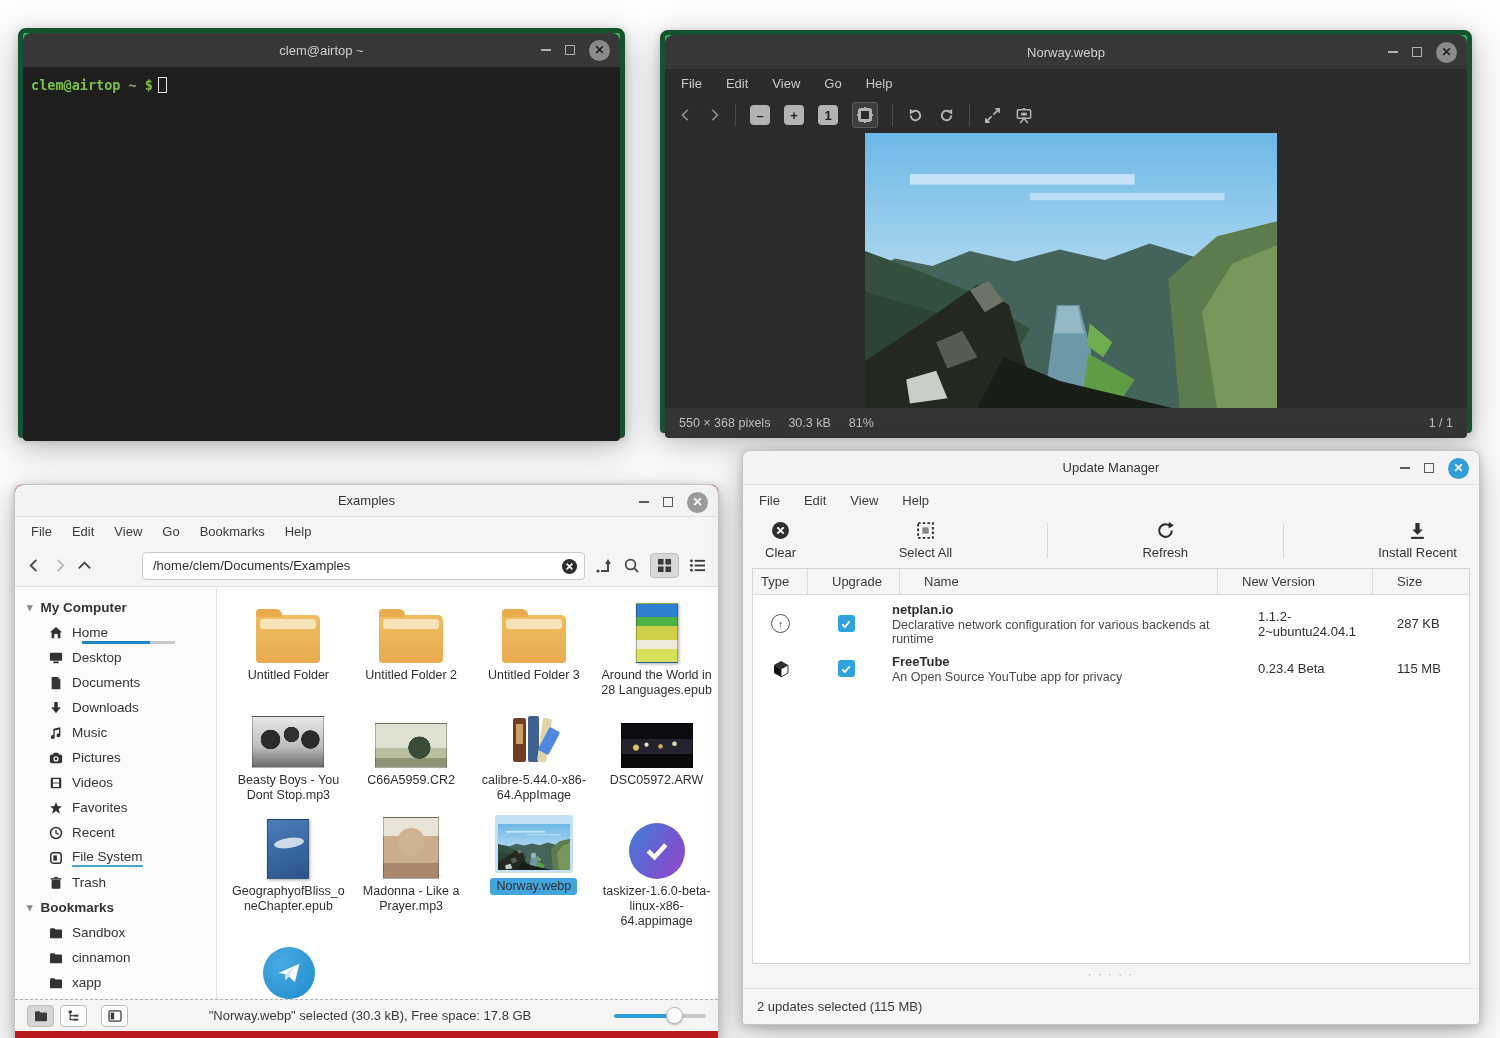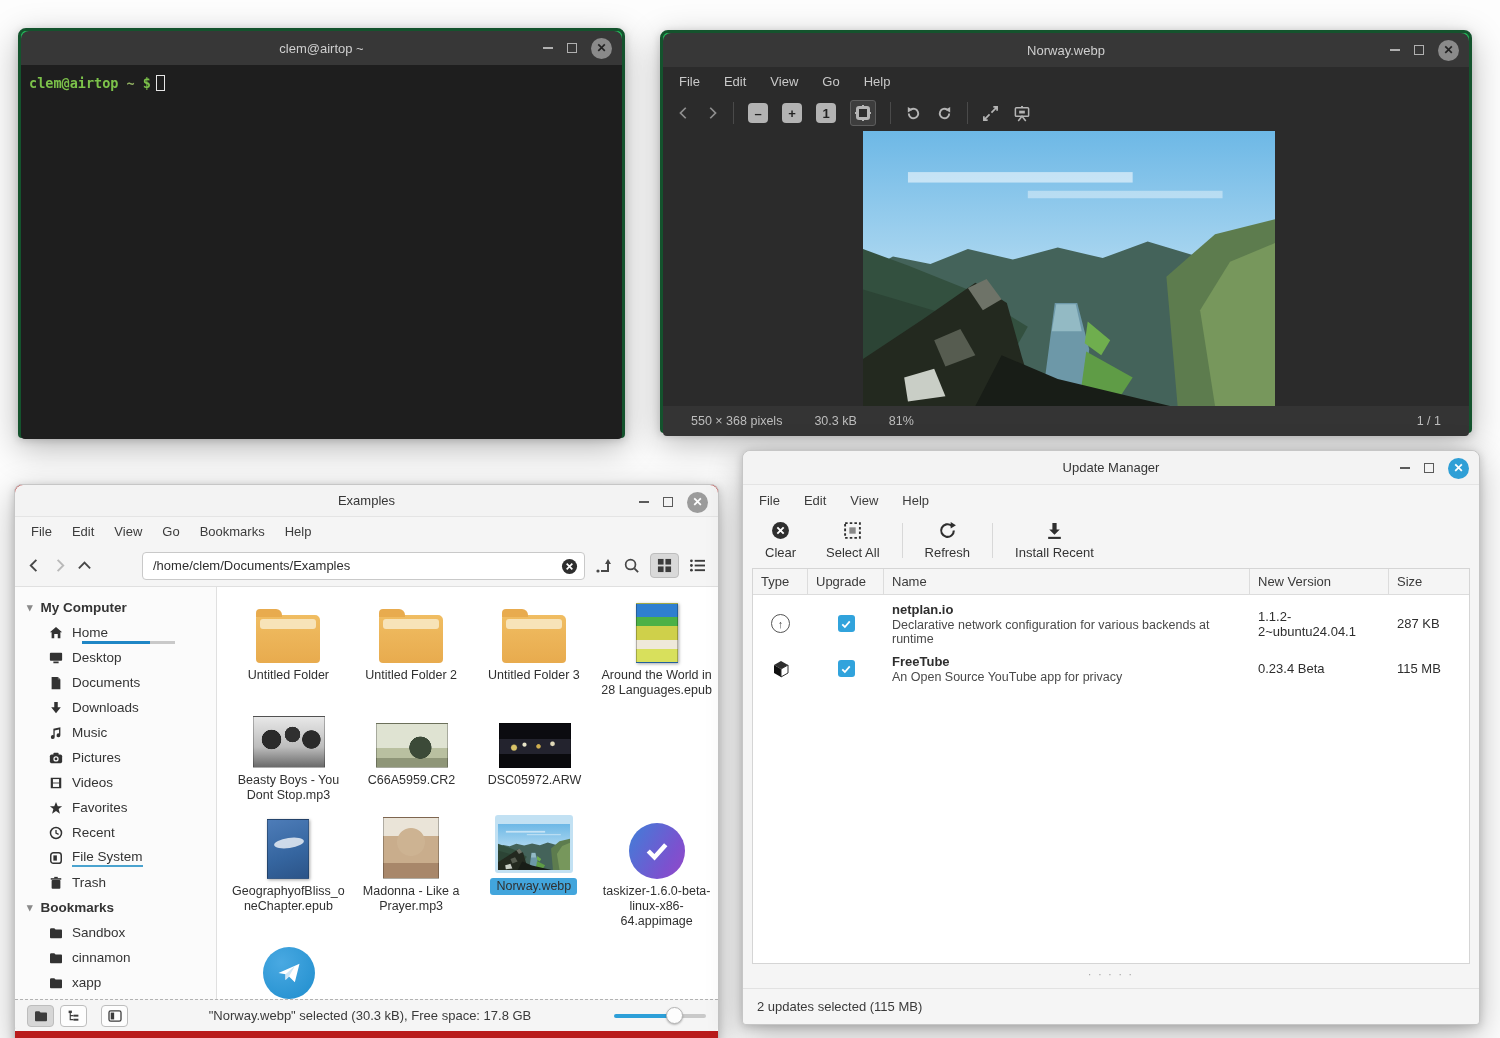--- a/index.html
+++ b/index.html
@@ -12,21 +12,21 @@
     justify-content:center; border-radius:8px 8px 0 0; font-size:13px; }
   .wbtns { position:absolute; right:10px; top:0; height:34px; display:flex;
     align-items:center; gap:14px; }
   .glyph-min { width:10px; height:2px; }
   .glyph-max { width:10px; height:10px; border:1.5px solid; }
   .close-circ { width:21px; height:21px; border-radius:50%; display:flex;
     align-items:center; justify-content:center; font-size:12px; font-weight:bold; }
   .menubar { display:flex; align-items:center; gap:24px; padding:0 16px; font-size:13px; }
   .mitem { cursor:default; }
   
-  .dark { background:#22c55e; border:3px solid #14532d; }
+  .dark { background:#22c55e; border:5px solid #14532d; }
   .dark .titlebar { background:#373737; color:#cfcfcf; }
   .dark .glyph-min { background:#b0b0b0; }
   .dark .glyph-max { border-color:#b0b0b0; }
   .dark .close-circ { background:#8a8a8a; color:#222; }
   .dark .menubar { background:#2b2b2b; color:#c9c9c9; }
   
   .light { background:#f5f5f5; border:1px solid #c6c6c6; }
   .light .titlebar { background:#f3f3f3; color:#363636; border-bottom:1px solid #e4e4e4;}
   .light .glyph-min { background:#5a5a5a; }
   .light .glyph-max { border-color:#5a5a5a; }
@@ -43,21 +43,21 @@
   
   #viewer { left:660px; top:30px; width:812px; height:403px; }
   #viewer .toolbar { height:36px; background:#2b2b2b; display:flex; align-items:center;
     padding:0 14px; gap:14px; color:#b5b5b5; }
   .vsep { width:1px; height:22px; background:#4a4a4a; }
   .zbox { width:20px; height:20px; border-radius:4px; background:#b3b3b3; color:#222;
     display:flex; align-items:center; justify-content:center; font-size:13px; font-weight:bold;}
   .fit-btn { padding:3px; border:1px solid #5d5d5d; background:#3d3d3d; border-radius:3px; }
   #viewer .canvas { position:relative; height:275px; background:#2b2b2b; overflow:hidden;}
   #viewer .statusbar { height:30px; background:#343434; color:#bdbdbd; font-size:12.5px;
-    display:flex; align-items:center; padding:0 28px; gap:32px; border-radius:0 0 4px 4px;}
+    display:flex; align-items:center; padding:0 14px; gap:18px; border-radius:0 0 4px 4px;}
   #viewer .statusbar .right { margin-left:auto; }
   
   #files { left:14px; top:484px; width:705px; height:558px; background:#b91c1c; }
   #files .titlebar { height:32px; }
   #files .menubar { height:28px; background:#f5f5f5; gap:20px; }
   #files .toolbar { height:42px; display:flex; align-items:center; padding:0 12px;
     gap:10px; background:#f5f5f5; border-bottom:1px solid #e0e0e0; }
   .navarr { color:#4c4c4c; }
   .pathentry { flex:1; height:28px; background:#fff; border:1px solid #c9c9c9;
     border-radius:4px; font-size:13px; color:#2e2e2e; padding:0 44px 0 10px;margin-left:40px; }
@@ -126,28 +126,28 @@
     background:#fdfdfd; display:flex; align-items:center; justify-content:center; margin-right:6px;}
   .sb-btn.active { background:#d6d6d6; }
   .sb-text { flex:1; text-align:center; }
   .slider { position:relative; width:92px; height:4px; border-radius:2px; margin-left:8px;
     background:linear-gradient(to right,#2d9fd8 0 58%, #c9c9c9 58%); }
   .slider .knob { position:absolute; left:52px; top:-7px; width:17px; height:17px;
     border-radius:50%; background:#fdfdfd; border:1px solid #b5b5b5; box-shadow:0 1px 2px rgba(0,0,0,.25); }
   
   #updates { left:742px; top:450px; width:738px; height:575px; }
   #updates .menubar { height:30px; }
-  #updates .toolbar { display:flex; align-items:stretch; padding:4px 10px 6px; gap:6px; }
+  #updates .toolbar { display:flex; align-items:stretch; padding:4px 10px 6px; gap:6px;justify-content:space-between; }
   .um-tool { display:flex; flex-direction:column; align-items:center; justify-content:center;
     gap:5px; padding:2px 12px; font-size:13px; color:#343434; border-radius:4px; }
   .um-sep { width:1px; background:#d8d8d8; margin:4px 4px; }
   #updates .tablewrap { position:absolute; left:9px; right:9px; top:117px; bottom:60px;
     background:#fff; border:1px solid #d5d5d5; }
   .thead { display:flex; height:26px; background:#f5f5f5; border-bottom:1px solid #dcdcdc;
-    font-size:13px; color:#3a3a3a; }
+    font-size:13px; color:#3a3a3a;gap:16px; }
   .th { display:flex; align-items:center; padding-left:8px; border-right:1px solid #dcdcdc; }
   .c-type{ width:55px; } .c-upg{ width:76px; } .c-name{ flex:1; } .c-ver{ width:139px; }
   .c-size{ width:80px; border-right:none; }
   .trow { display:flex; align-items:center; height:45px; font-size:13px; color:#2e2e2e; }
   .td { padding-left:8px;margin-top:12px; }
   .td.c-type, .td.c-upg { display:flex; justify-content:center; padding-left:0; }
   .rowname { font-weight:bold; font-size:13px; }
   .rowdesc { font-size:12.5px; color:#4a4a4a; margin-top:1px; }
   .chk { width:17px; height:17px; background:#31a3dc; border-radius:3px; display:flex;
     align-items:center; justify-content:center; }
@@ -490,20 +490,32 @@
           <div class="label">Beasty Boys - You Dont Stop.mp3</div>
         </div>
         <div class="cell">
           <div class="icobox" style="height:56px">
               <div class="th-c66 thumb"></div>
             </div>
           <div class="label">C66A5959.CR2</div>
         </div>
         <div class="cell">
           <div class="icobox" style="height:56px">
+            <svg width="54" height="54" viewBox="0 0 54 54">
+              <rect x="6" y="4" width="13" height="44" rx="2" fill="#6e3f23"></rect>
+              <rect x="9" y="10" width="7" height="20" fill="#caa066"></rect>
+              <rect x="21" y="2" width="11" height="46" rx="2" fill="#3f628f"></rect>
+              <rect x="33" y="4" width="9" height="44" rx="2" fill="#e3d3a8" transform="rotate(8 37 26)"></rect>
+              <rect x="36" y="14" width="12" height="26" rx="2" fill="#4f88e0" transform="rotate(28 42 27)"></rect>
+            </svg>
+          </div>
+          <div class="label">calibre-5.44.0-x86-64.AppImage</div>
+        </div>
+        <div class="cell">
+          <div class="icobox" style="height:56px">
               <div class="th-dsc thumb"></div>
             </div>
           <div class="label">DSC05972.ARW</div>
         </div>
       </div>
       <div class="grid-row" style="margin-bottom:12px">
         <div class="cell">
           <div class="icobox" style="height:64px">
               <div class="cover cov-bliss thumb"></div>
             </div>

